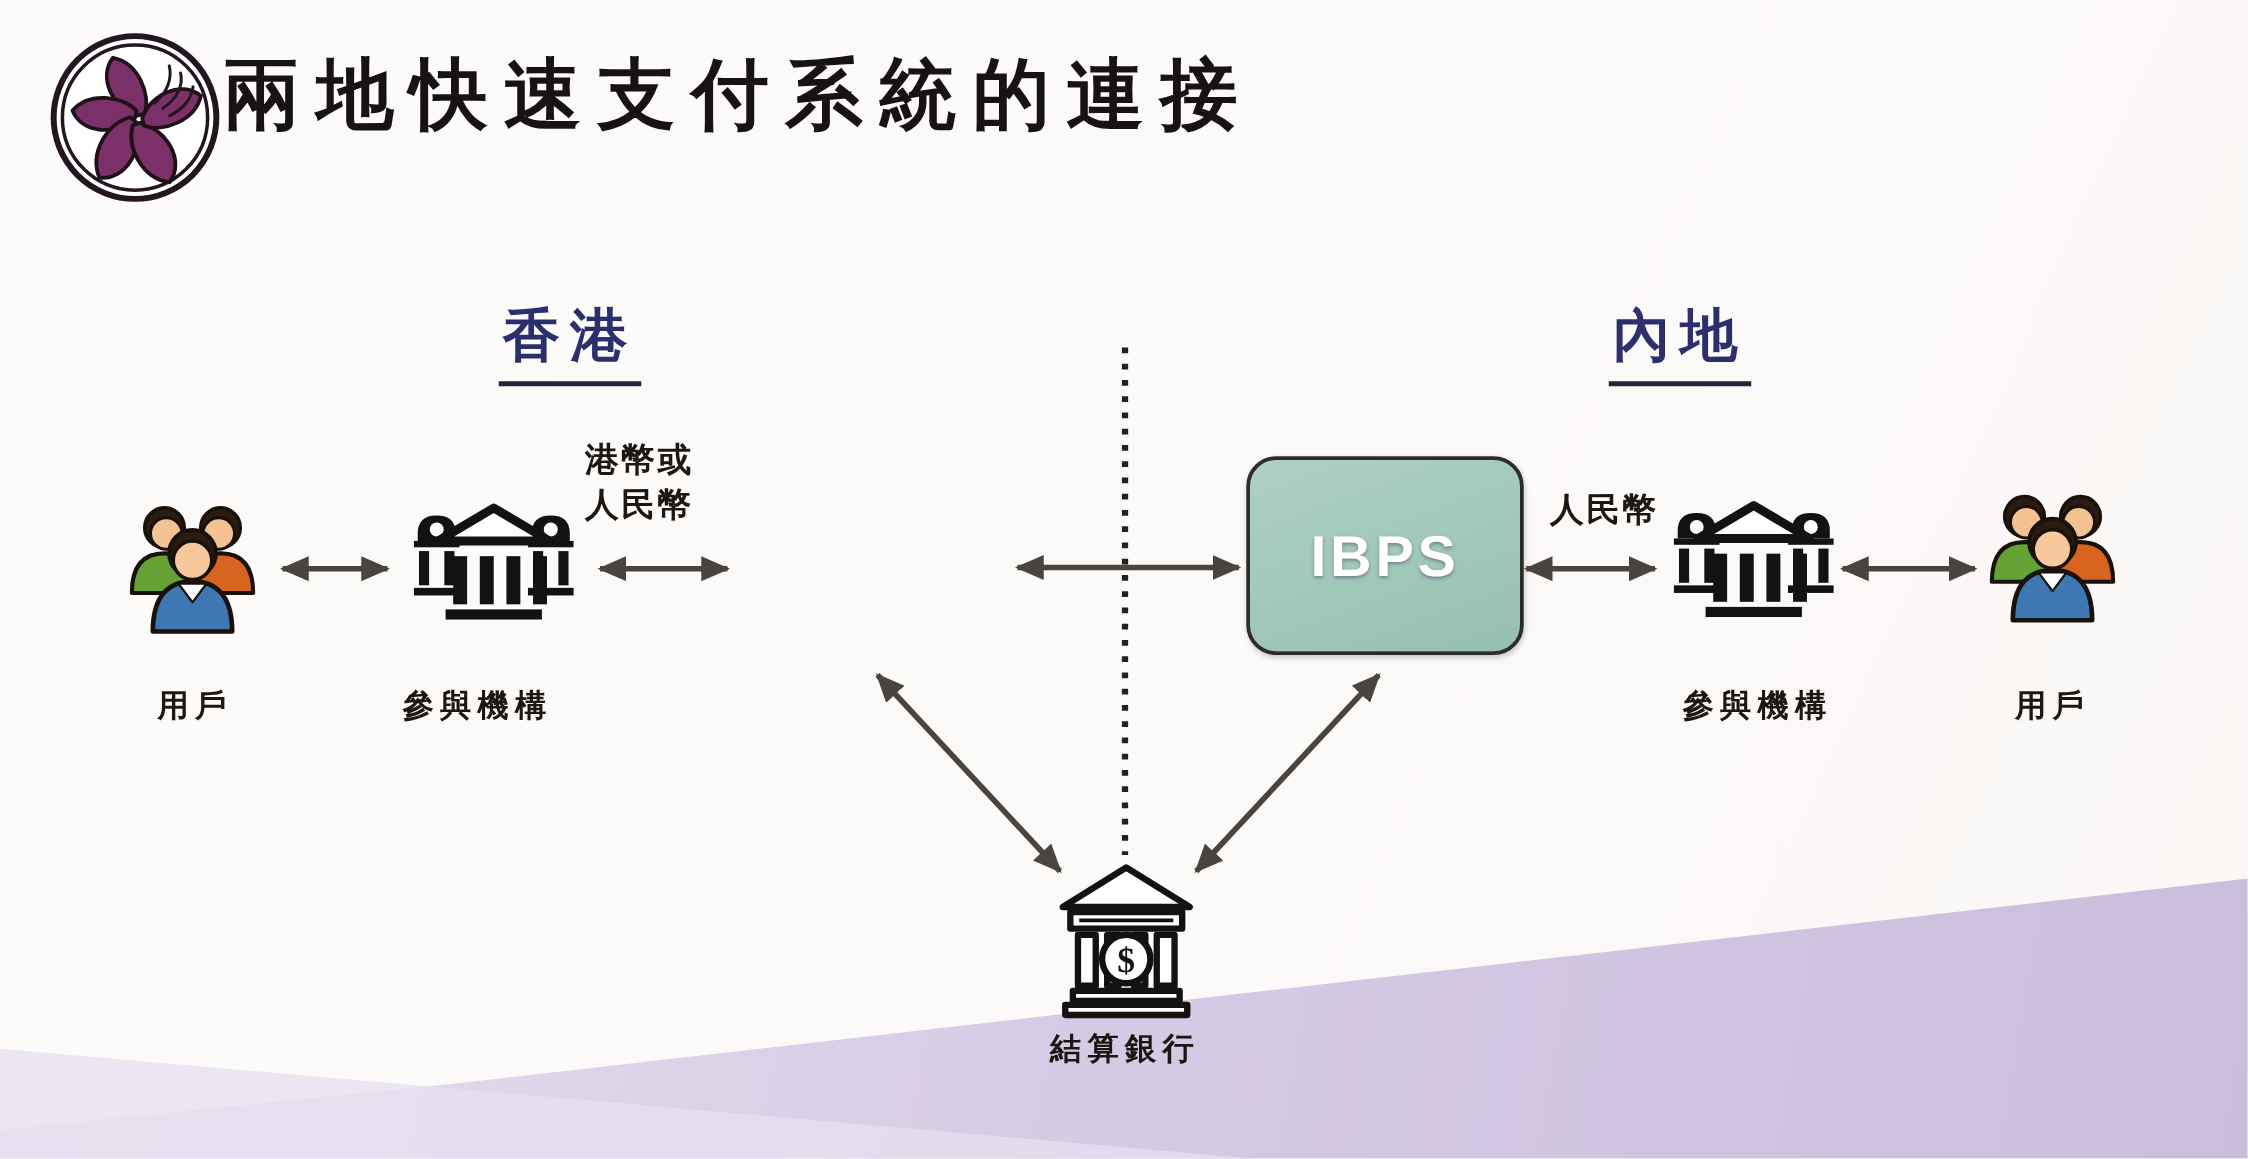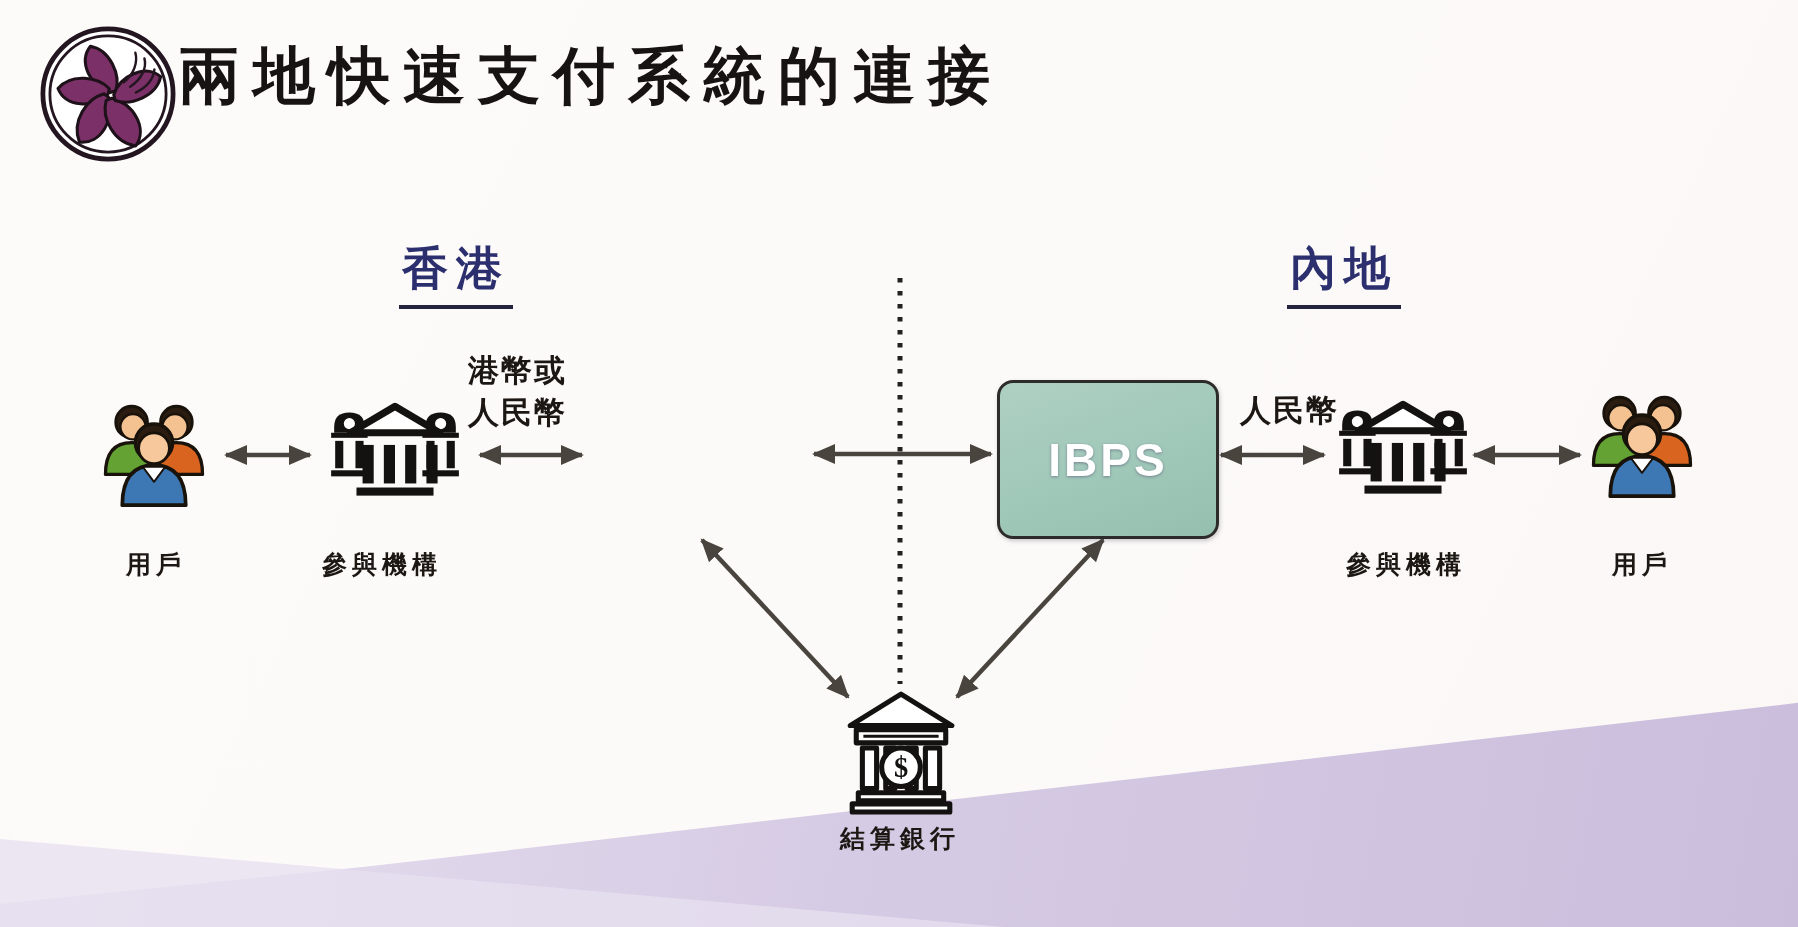--- a/index.html
+++ b/index.html
@@ -44,42 +44,42 @@
     display:flex;align-items:center;justify-content:center;
     box-shadow:1px 2px 4px rgba(60,50,70,.25);
   }
   .sysbox span{
     font-family:"Liberation Sans","DejaVu Sans",sans-serif;
     font-size:46px;font-weight:700;color:#ffffff;letter-spacing:3px;
     text-shadow:0 1px 3px rgba(80,70,110,.55);
   }
   .fps-box{left:588px;top:380px;width:218px;height:153px;
     background:linear-gradient(160deg,#b3a7d3 0%,#a79ac8 55%,#9b8ec0 100%);}
-  .ibps-box{left:997px;top:380px;width:216px;height:153px;
-    background:linear-gradient(160deg,#aed0c3 0%,#a0c8b9 55%,#95bfaf 100%);}
+  .ibps-box{left:997px;top:365px;width:216px;height:153px;
+    background:linear-gradient(160deg,#aed0c3 0%,#a0c8b9 55%,#95bfaf 100%);border-radius:24px;}
   
   .icon{position:absolute;}
   .users-left{left:98px;top:392px;width:112px;height:120px;}
   .users-right{left:1586px;top:383px;width:112px;height:120px;}
   .bankgrp-left{left:322px;top:396px;width:146px;height:108px;}
   .bankgrp-right{left:1330px;top:394px;width:146px;height:108px;}
   .settlement{left:840px;top:688px;width:122px;height:128px;}
   
   .node-label{
     position:absolute;transform:translateX(-50%);
     font-size:25px;font-weight:700;color:#1c1713;letter-spacing:5px;white-space:nowrap;
   }
   .lbl-users-left{left:156px;top:548px;}
   .lbl-part-left{left:382px;top:548px;}
   .lbl-part-right{left:1406px;top:548px;}
   .lbl-users-right{left:1642px;top:548px;}
   .lbl-settlement{left:900px;top:822px;}
   
   .edge-label{
-    position:absolute;font-size:31px;font-weight:700;color:#1c1713;
+    position:absolute;font-size:27px;font-weight:700;color:#1c1713;
     letter-spacing:2px;line-height:1.35;white-space:nowrap;
   }
   .cur-left{left:468px;top:350px;}
   .cur-right{left:1240px;top:390px;}
   .connectors{position:absolute;left:0;top:0;width:1798px;height:927px;}
 </style>
 </head>
 <body>
 
 <div class="canvas">

